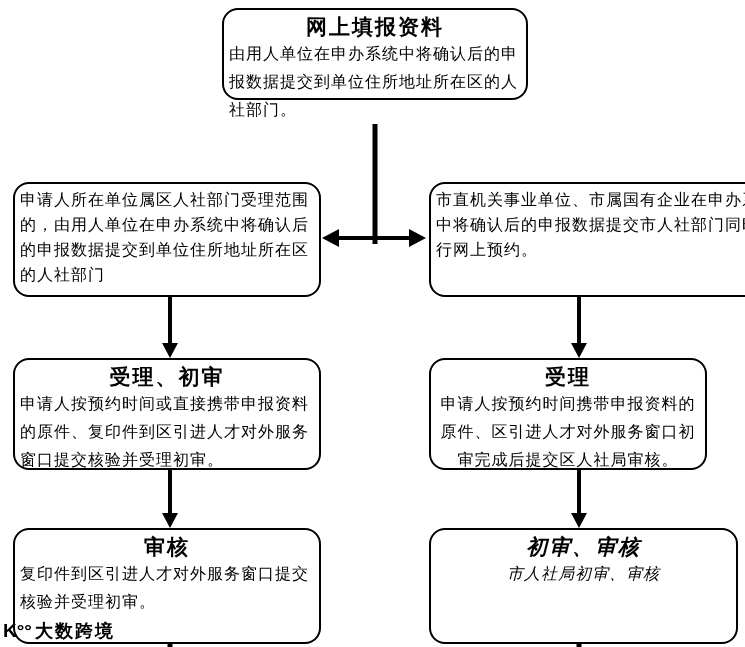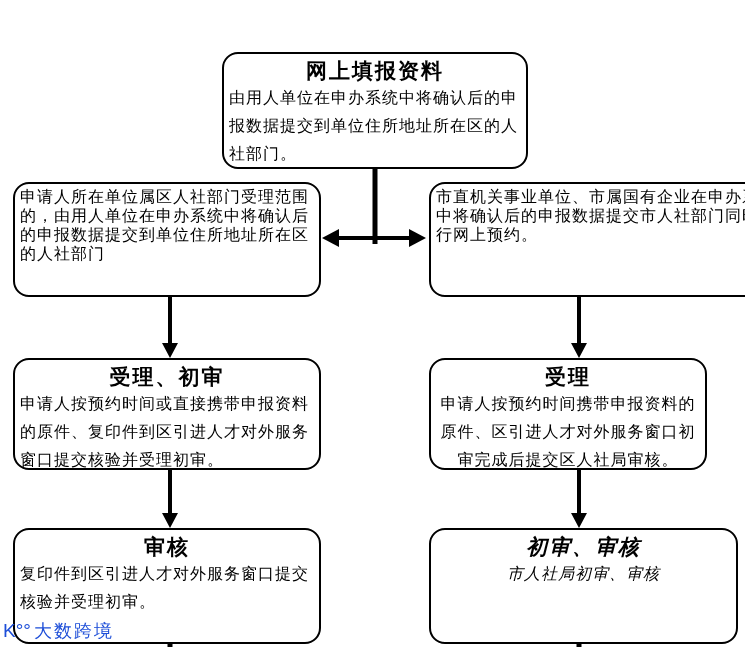--- a/index.html
+++ b/index.html
@@ -33,35 +33,35 @@
     padding-top: 3px;
     line-height: 27px;
   }
   .node-body {
     font-size: 16px;
     letter-spacing: 1px;
     line-height: 28px;
     padding: 0 5px;
     text-align: left;
   }
-  .node-body.tight { line-height: 19px; padding-top: 3px; }
+  .node-body.tight { line-height: 25px; padding-top: 3px; }
   .node-body.centered { text-align: center; }
-  #node-online-fill   { left: 222px; top: 8px;   width: 306px; height: 117px; margin-top: 44px; }
+  #node-online-fill   { left: 222px; top: 8px;   width: 306px; height: 92px; }
   #node-district-submit { left: 13px;  top: 182px; width: 308px; height: 115px; }
   #node-city-submit   { left: 429px; top: 182px; width: 361px; height: 115px; }
   #node-district-accept { left: 13px;  top: 358px; width: 308px; height: 112px; }
   #node-city-accept   { left: 429px; top: 358px; width: 278px; height: 112px; }
   #node-district-review { left: 13px;  top: 528px; width: 308px; height: 116px; }
   #node-city-review   { left: 429px; top: 528px; width: 309px; height: 116px; font-style: italic; }
   .watermark {
     position: absolute;
     left: 3px;
     top: 619px;
-    color: #1d4ed8;
-    font-weight: normal;
+    color: #000000;
+    font-weight: bold;
     font-size: 18px;
     letter-spacing: 2px;
     user-select: none;
   }
   .wm-logo { font-size: 19px; letter-spacing: 0; margin-right: 3px; }
 </style>
 </head>
 <body>
 
 <div class="stage">

